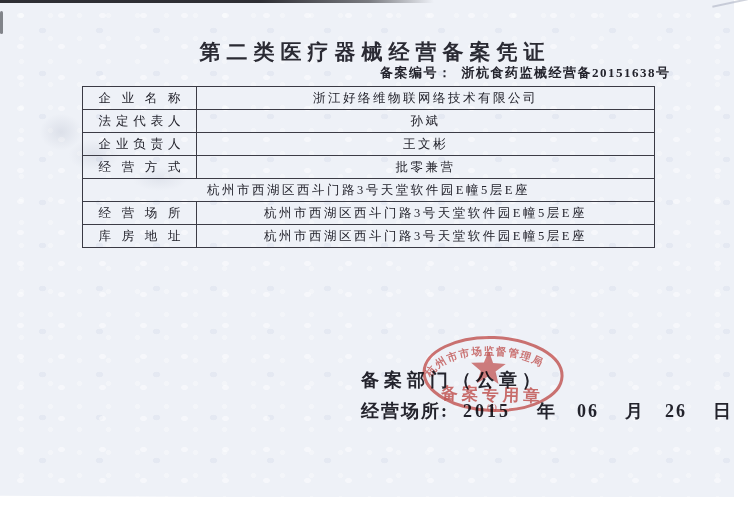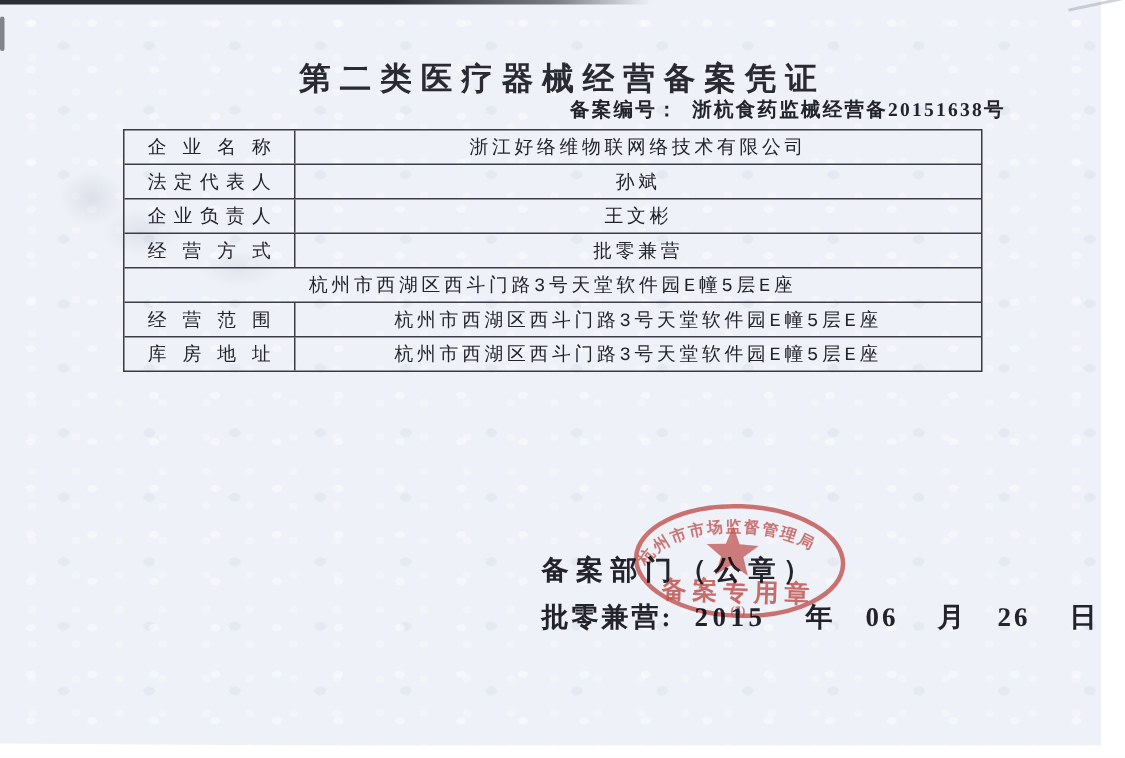--- a/index.html
+++ b/index.html
@@ -57,21 +57,21 @@
   }
   .record-no .num{margin-left:9px;}
 
   
   .cert-table{
     position:absolute;left:82px;top:86px;width:571px;
     border:1.6px solid #3a3a44;
     border-collapse:collapse;display:block;
     background:transparent;
   }
-  .trow{display:flex;border-bottom:1px solid #3c3c46;font-family:Liberation Mono, monospace;}
+  .trow{display:flex;border-bottom:1px solid #3c3c46;}
   .trow:last-child{border-bottom:none;}
   .trow .lbl{
     width:113px;min-width:113px;border-right:1px solid #3c3c46;
     display:flex;align-items:center;justify-content:center;
   }
   .trow .lbl span{
     display:block;width:82px;text-align:justify;text-align-last:justify;
     font-size:12.5px;color:#23232c;
   }
   .trow .val{
@@ -136,36 +136,36 @@
       <div class="lbl">
           <span>经营方式</span>
         </div>
       <div class="val">批零兼营</div>
     </div>
     <div class="trow short">
       <div class="val">杭州市西湖区西斗门路3号天堂软件园E幢5层E座</div>
     </div>
     <div class="trow short">
       <div class="lbl">
-          <span>经营范围</span>
+          <span>经营场所</span>
         </div>
       <div class="val">杭州市西湖区西斗门路3号天堂软件园E幢5层E座</div>
     </div>
     <div class="trow short">
       <div class="lbl">
           <span>库房地址</span>
         </div>
       <div class="val">杭州市西湖区西斗门路3号天堂软件园E幢5层E座</div>
     </div>
   </div>
 
   <div class="footer">
     <div class="dept">备案部门（公章）</div>
     <div class="date-line">
-      <span>批零兼营:</span><span class="gap-a">2015</span><span class="gap-b">年</span><span class="gap-c">06</span><span class="gap-b">月</span><span class="gap-c">26</span><span class="gap-b">日</span>
+      <span>经营场所:</span><span class="gap-a">2015</span><span class="gap-b">年</span><span class="gap-c">06</span><span class="gap-b">月</span><span class="gap-c">26</span><span class="gap-b">日</span>
     </div>
   </div>
 
   <svg class="stamp" viewBox="0 0 152 88" xmlns="http://www.w3.org/2000/svg">
     <defs>
       <path id="arcPath" d="M 13 54 A 62 31 0 0 1 139 54" fill="none"></path>
     </defs>
     <ellipse cx="76" cy="42" rx="69" ry="36.5" fill="none" stroke-width="3" opacity=".82" stroke="#c8413d"></ellipse>
     <text font-size="10.5" font-weight="bold" letter-spacing="1.5" opacity=".8" font-family="Liberation Serif, DejaVu Serif, serif" fill="#c8413d">
       <textPath href="#arcPath" startOffset="4%">杭州市市场监督管理局</textPath>

